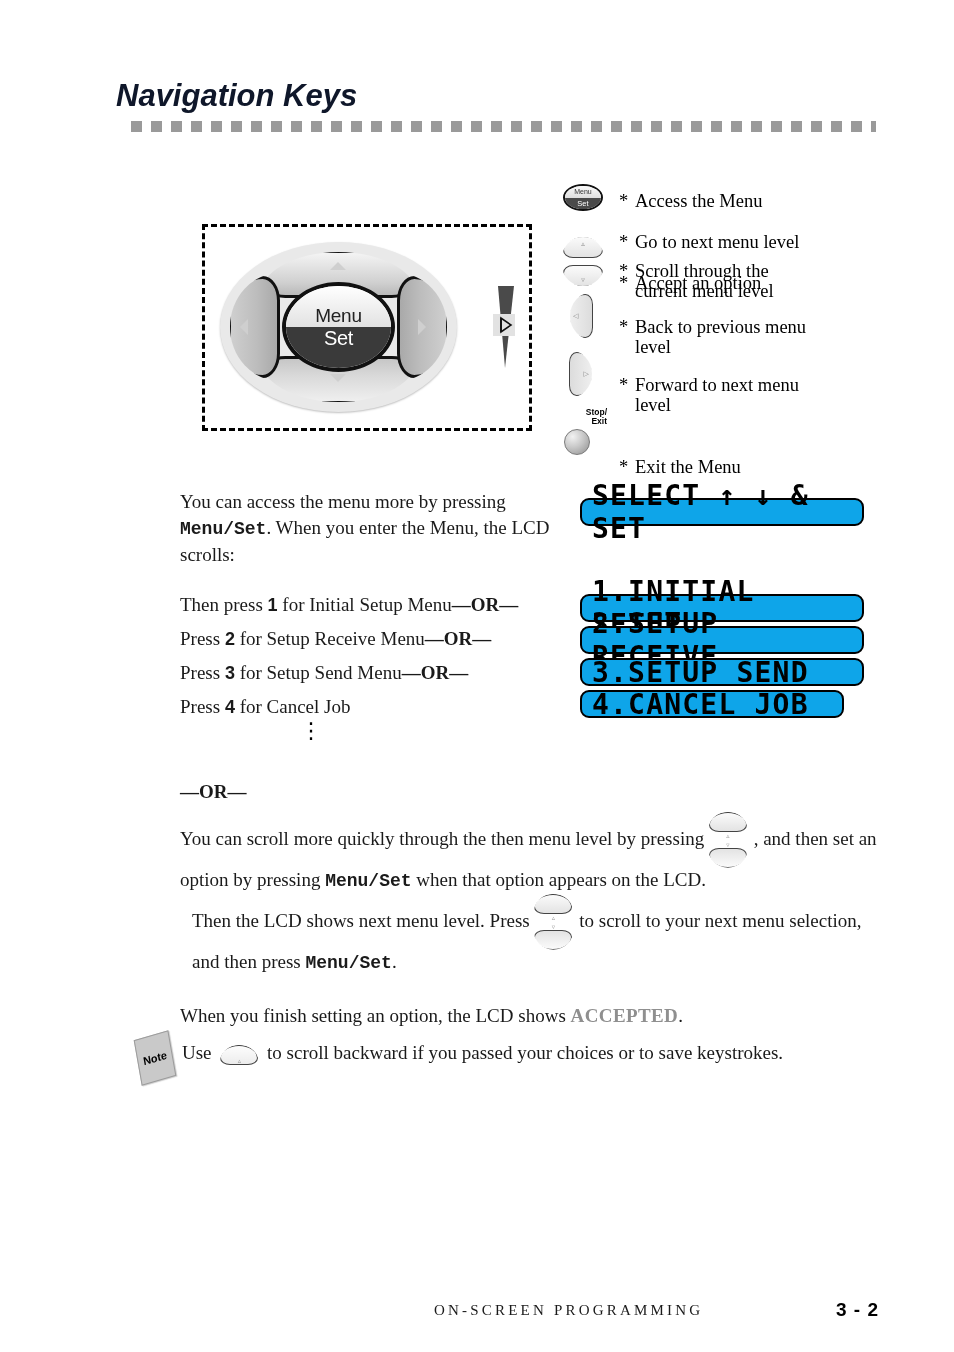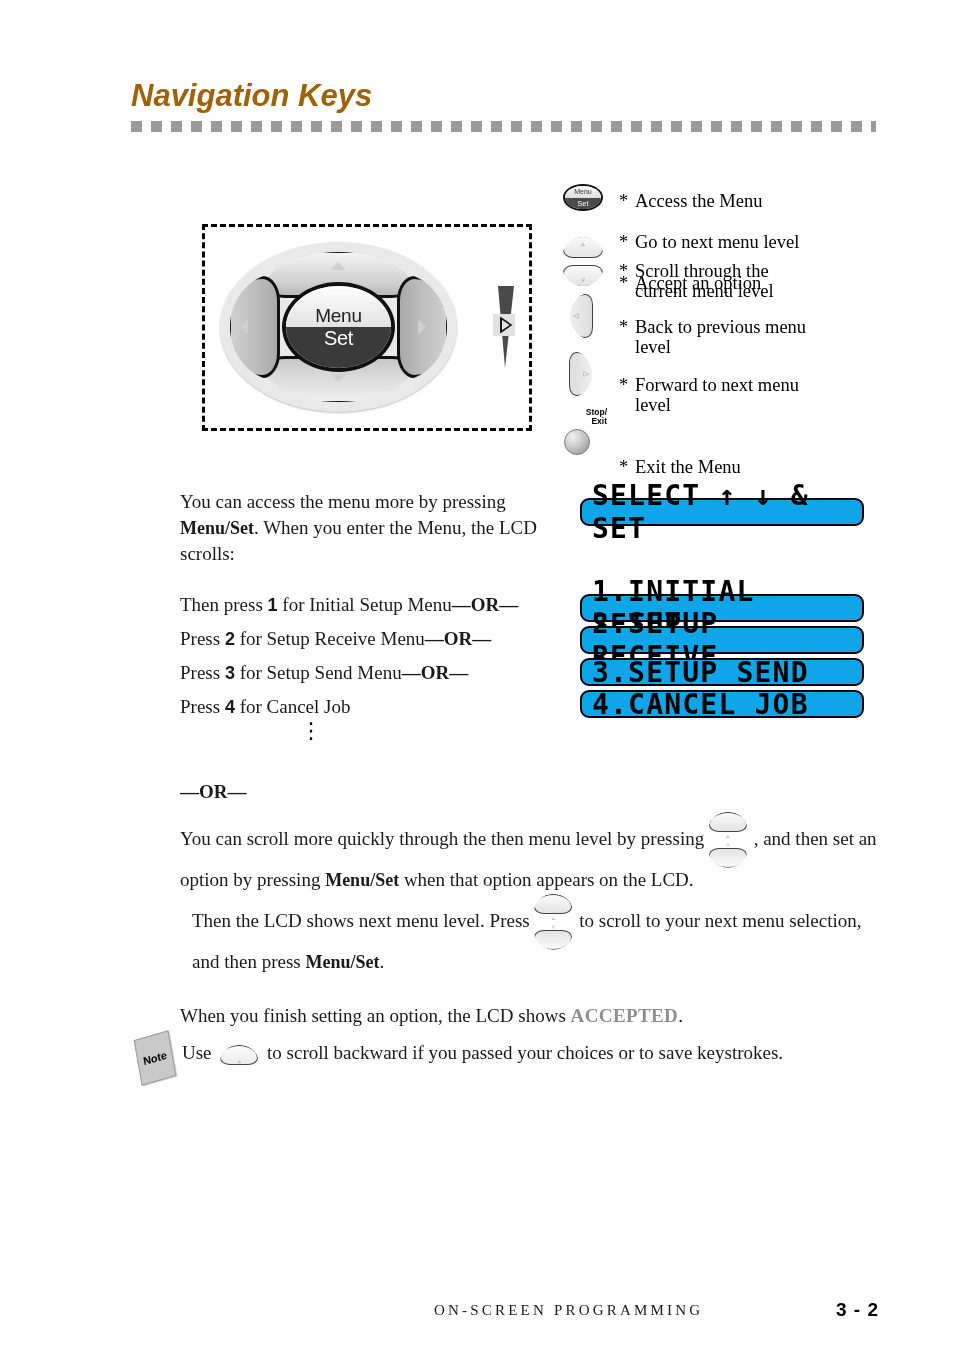--- a/index.html
+++ b/index.html
@@ -8,25 +8,25 @@
     background:#ffffff;
     font-family:"Liberation Serif", serif;
     color:#000;
     position:relative;
     overflow:hidden;
   }
   .page { position:absolute; inset:0; }
 
   
   .title {
-    position:absolute; left:131px; top:78px;
+    position:absolute; left:116px; top:78px;
     font-family:"Liberation Sans", sans-serif;
     font-weight:bold; font-style:italic;
     font-size:31px; letter-spacing:0px;
-    color:#a16207;
+    color:#0f172a;
   }
   .dash-rule {
     position:absolute; left:131px; top:121px;
     width:745px; height:11px;
     background:repeating-linear-gradient(to right,
        #9a9a9a 0px, #9a9a9a 11px, #ffffff 11px, #ffffff 20px);
   }
 
   
   .figure-box {
@@ -199,21 +199,21 @@
     background:radial-gradient(circle at 32% 28%,#f2f2f2 0%,#c8c8c8 45%,#8e8e8e 100%);
     border:1px solid #7a7a7a;
   }
 
   
   .para {
     position:absolute;
     font-size:19px; line-height:26px;
     color:#1a1a1a;
   }
-  .bsans { font-family:Liberation Serif, serif; font-weight:bold; font-size:18px; }
+  .bsans { font-family:Liberation Mono, monospace; font-weight:bold; font-size:18px; }
   .bserif { font-weight:bold; }
   .num { font-family:"Liberation Sans", sans-serif; font-weight:bold; font-size:18px; }
 
   
   .lcd {
     position:absolute;
     border:2px solid #000;
     border-radius:9px;
     background:#0ea5e9;
     height:28px;
@@ -434,21 +434,21 @@
     <span>Press </span><span class="num">3</span><span> for Setup Send Menu</span><span class="bserif">—OR—</span>
   </div>
   <div class="para" style="left:180px; top:694px;">
     <span>Press </span><span class="num">4</span><span> for Cancel Job</span>
   </div>
   <div class="ellipsis-v" style="left:300px; top:726px;">⋮</div>
 
   <div class="lcd" style="left:580px; top:594px; width:284px;">1.INITIAL SETUP</div>
   <div class="lcd" style="left:580px; top:626px; width:284px;">2.SETUP RECEIVE</div>
   <div class="lcd" style="left:580px; top:658px; width:284px;">3.SETUP SEND</div>
-  <div class="lcd" style="left:580px; top:690px; width:284px;">4.CANCEL JOB</div>
+  <div class="lcd" style="left:580px; top:690px; width:264px;">4.CANCEL JOB</div>
 
   <div class="para bserif" style="left:180px; top:779px; font-size:19px;">—OR—</div>
 
   <div class="para" style="left:180px; top:818px; width:700px; line-height:41px;">
     <span>You can scroll more quickly through the then menu level by pressing</span>
     <span class="inline-or">
       <span class="iu">
           <span class="glyph">▵</span>
         </span>
       <span class="ortext">or</span>

